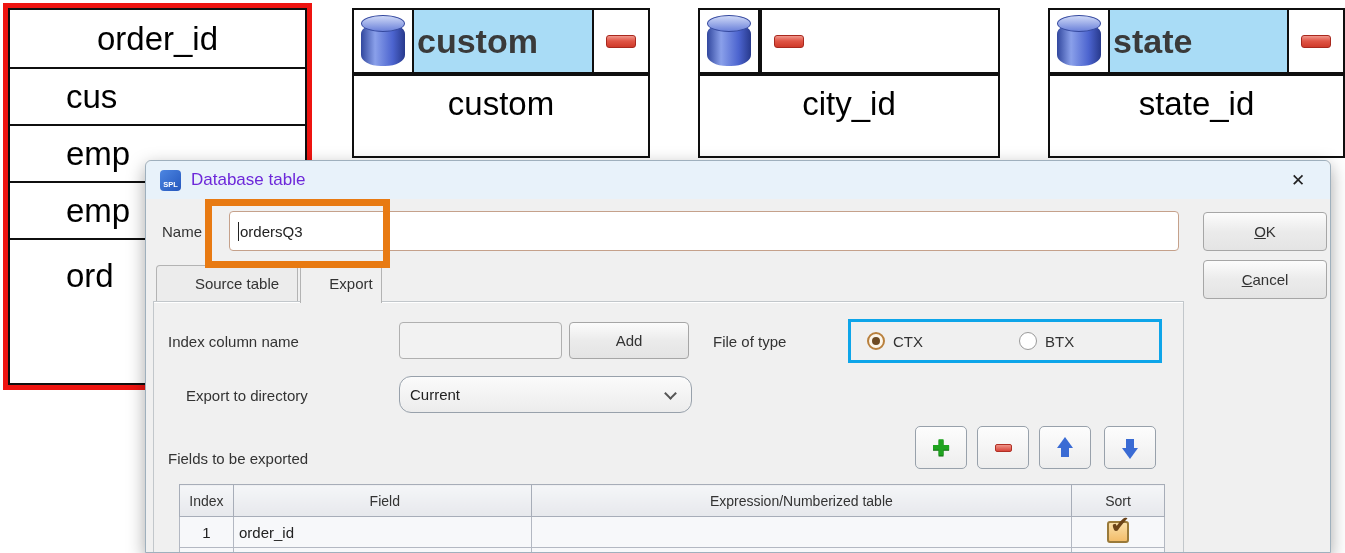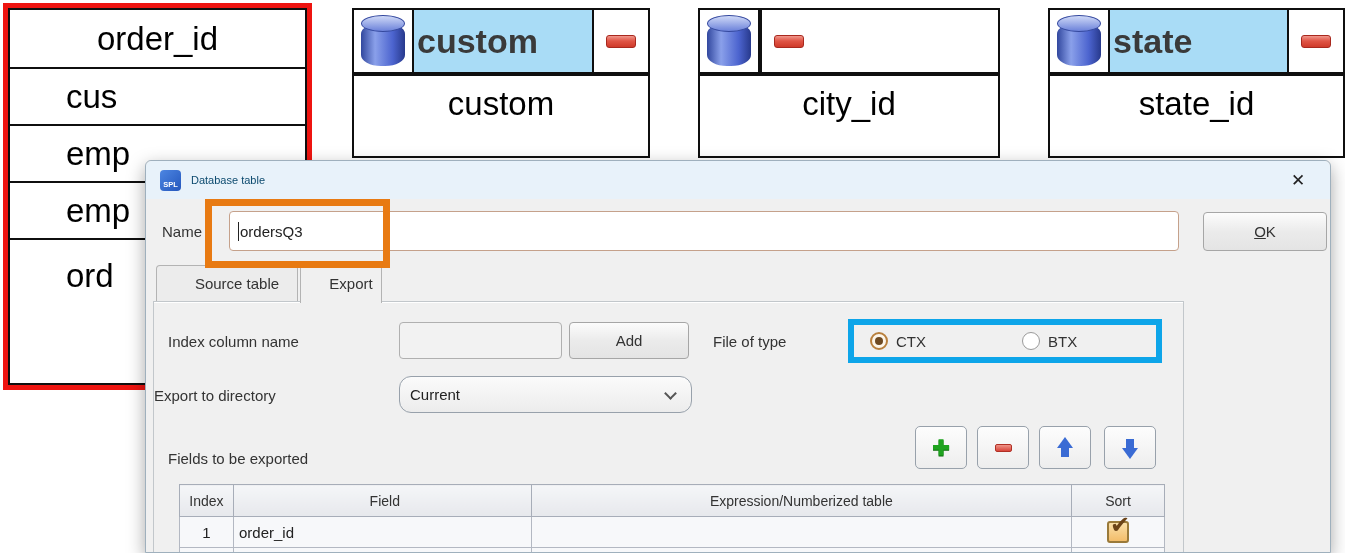--- a/index.html
+++ b/index.html
@@ -33,21 +33,21 @@
   
   .dialog { position:absolute; left:145px; top:160px; width:1186px; height:393px;
             background:#f0f0f0; border:1px solid #9fb0bd; border-radius:6px 6px 0 0;
             box-shadow:0 6px 18px rgba(0,0,0,.35); font-size:15px; color:#333; overflow:hidden; }
   .titlebar { height:38px; background:#e8f2fa; border-radius:6px 6px 0 0;
               display:flex; align-items:center; padding:0 14px; }
   .app-icon { width:21px; height:21px; border-radius:4px;
               background:linear-gradient(135deg,#4d86e2,#2457bd);
               color:#fff; font-size:7.5px; font-weight:bold; display:flex;
               align-items:flex-end; justify-content:center; padding-bottom:2px; }
-  .dlg-title { margin-left:10px; font-size:11px; color:#0c4a6e; }
+  .dlg-title { margin-left:10px; font-size:17px; color:#6d28d9; }
   .close-btn { margin-left:auto; width:36px; height:30px; display:flex; align-items:center;
                justify-content:center; font-size:17px; color:#222; cursor:default; }
 
   .lbl { position:absolute; color:#333; }
   .name-input { position:absolute; left:83px; top:50px; width:950px; height:40px;
                 background:#fff; border:1px solid #c5a18b; border-radius:4px;
                 display:flex; align-items:center; padding-left:8px; font-size:15px; color:#222; }
   .caret { display:inline-block; width:1px; height:19px; background:#222; margin-right:1px; }
 
   .tab { position:absolute; border:1px solid #b3b3b3; border-bottom:none;
@@ -64,21 +64,21 @@
          justify-content:center; }
   .accel { display:block; text-align:left; }
   .accel::first-letter { text-decoration:underline; }
   .ok-btn { position:absolute; left:1057px; top:51px; width:124px; height:39px; }
   .cancel-btn { position:absolute; left:1057px; top:99px; width:124px; height:39px; }
 
   .flat-input { position:absolute; left:245px; top:20px; width:163px; height:37px;
                 background:#f2f2f2; border:1px solid #b0b0b0; border-radius:4px; }
   .add-btn { position:absolute; left:415px; top:20px; width:120px; height:37px; }
   .groupbox { position:absolute; left:694px; top:17px; width:314px; height:44px;
-              border:6px solid #0ea5e9; display:flex; align-items:center; }
+              border:3px solid #0ea5e9; display:flex; align-items:center; }
   .radio-wrap { display:flex; align-items:center; gap:8px; }
   .radio { width:18px; height:18px; border-radius:50%; background:#fff; border:1px solid #9a9a9a; }
   .radio.sel { border:2px solid #b9803d; background:#fdf6ea; position:relative; }
   .radio.sel::after { content:""; position:absolute; left:3px; top:3px; width:8px; height:8px;
                       border-radius:50%; background:#6e4a22; }
 
   .select { position:absolute; left:245px; top:74px; width:293px; height:37px;
             background:linear-gradient(#fbfbfb,#ececec); border:1px solid #98a1ab;
             border-radius:12px; display:flex; align-items:center; padding-left:10px; color:#222; }
   .chev { position:absolute; right:16px; top:12px; width:9px; height:9px;
@@ -205,21 +205,21 @@
       <div class="radio-wrap" style="margin-left:16px;">
         <div class="radio sel"></div>
         <span>CTX</span>
       </div>
       <div class="radio-wrap" style="margin-left:96px;">
         <div class="radio"></div>
         <span>BTX</span>
       </div>
     </div>
 
-    <div class="lbl" style="left:0; top:85px;">Export to directory</div>
+    <div class="lbl" style="left:32px; top:85px;">Export to directory</div>
     <div class="select">
       <span>Current</span>
       <span class="chev"></span>
     </div>
 
     <div class="lbl" style="left:14px; top:148px;">Fields to be exported</div>
     <div class="tool-btn" style="left:761px;">
       <span class="plus-glyph">✚</span>
     </div>
     <div class="tool-btn" style="left:823px;">
@@ -256,15 +256,18 @@
         <td class="cell c-expr" style="height:12px;"></td>
         <td class="cell c-sort" style="height:12px;"></td>
       </tr>
     </tbody>
       </table>
   </div>
 
   <div class="btn ok-btn">
     <span class="accel">OK</span>
   </div>
+  <div class="btn cancel-btn">
+    <span class="accel">Cancel</span>
+  </div>
 </div>
 
 <div class="annotation"></div>
 
 </body></html>

